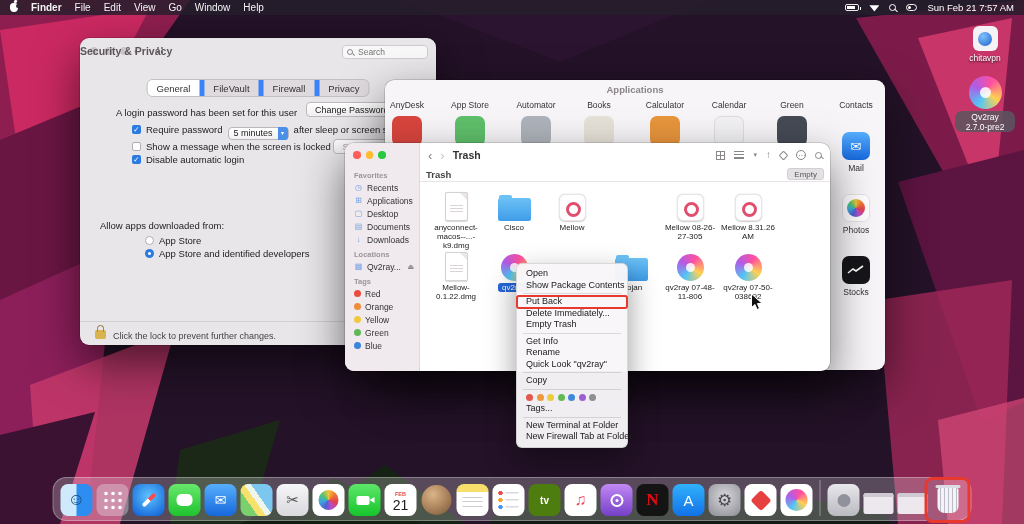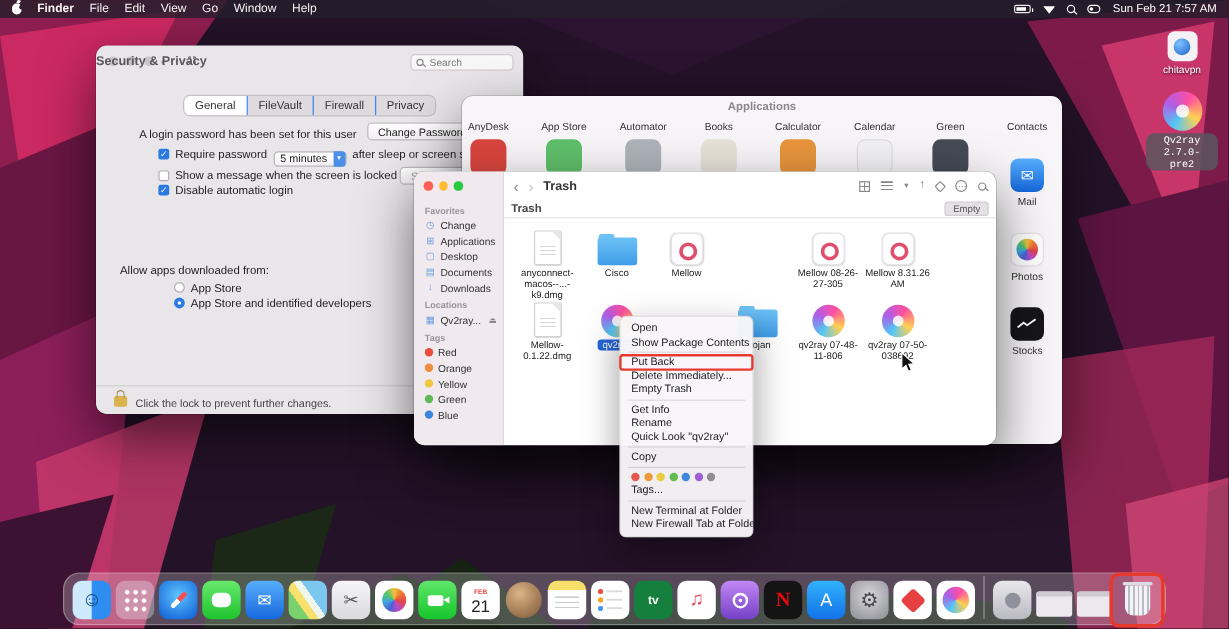--- a/index.html
+++ b/index.html
@@ -42,21 +42,21 @@
     radial-gradient(circle at 2px 6px,#8a868a 1.1px,transparent 1.4px),
     radial-gradient(circle at 6px 6px,#8a868a 1.1px,transparent 1.4px);}
   .sec-title{position:absolute;top:7px;left:0;right:0;font-size:10.5px;font-weight:bold;color:#5a565a;}
   .sec-search{position:absolute;top:7px;right:8px;width:86px;height:14px;background:rgba(255,255,255,.7);
     border:1px solid #cfcbcf;border-radius:4px;display:flex;align-items:center;gap:3px;padding:0 4px;}
   .sec-search .mag{width:6px;height:6px;border:1.2px solid #8a868a;border-radius:50%;position:relative;flex:0 0 auto;}
   .sec-search .mag::after{content:"";position:absolute;width:3px;height:1.2px;background:#8a868a;right:-2.6px;bottom:-.8px;transform:rotate(45deg);}
   .sec-search input{border:0;outline:0;background:transparent;width:60px;font-size:8.5px;color:#555;font-family:inherit;}
   .sec-tabs{position:absolute;top:41px;left:50%;transform:translateX(-50%);display:flex;
     border:1px solid #c3bfc3;border-radius:6px;overflow:hidden;background:#dedade;}
-  .sec-tab{padding:2.5px 9px;font-size:9.5px;border-right:1px solid #3b82f6;color:#333;}
+  .sec-tab{padding:2.5px 9px;font-size:9.5px;border-right:5px solid #3b82f6;color:#333;}
   .sec-tab:last-child{border-right:0;}
   .sec-tab.active{background:#fff;}
   .sec-row{position:absolute;white-space:nowrap;}
   .btn{display:inline-block;background:linear-gradient(#fff,#f1eef1);border:1px solid #bdb9bd;border-radius:4px;
     padding:1.5px 8px;font-size:9px;color:#222;}
   .btn.disabled{color:#a5a1a5;}
   .cb{display:inline-block;width:9px;height:9px;border-radius:2px;vertical-align:-1px;margin-right:5px;position:relative;}
   .cb.on{background:#2a7ae2;}
   .cb.on::after{content:"✓";position:absolute;inset:0;color:#fff;font-size:7.5px;line-height:9px;text-align:center;}
   .cb.off{background:#fff;border:1px solid #b2aeb2;}
@@ -141,21 +141,21 @@
     border:1px solid rgba(0,0,0,.12);border-radius:6px;box-shadow:0 12px 30px rgba(0,0,0,.4);padding:4px 0;font-size:9px;color:#1a1a1a;}
   .cmi{height:11.5px;line-height:11.5px;padding-left:9px;white-space:nowrap;position:relative;}
   .cms{height:1px;background:rgba(0,0,0,.12);margin:2px 6px;}
   .cdots{display:flex;gap:3.5px;padding:2.5px 0 2px 9px;}
   .cdots i{width:7px;height:7px;border-radius:50%;}
   .anno-pb{position:absolute;left:-1px;right:-1px;top:-1.5px;bottom:-1.5px;border:2px solid #e8392e;border-radius:3px;pointer-events:none;}
 
   
   .dicon{position:absolute;text-align:center;z-index:2;width:60px;}
   .dicon .dlab{font-size:8.5px;color:#fff;text-shadow:0 1px 2px rgba(0,0,0,.8);margin-top:2px;text-align:center;}
-  .dicon .dlab.hl{display:inline-block;background:rgba(90,85,95,.85);border-radius:7px;padding:.5px 5px;text-shadow:none;font-family:Liberation Mono, monospace;}
+  .dicon .dlab.hl{display:inline-block;background:rgba(90,85,95,.85);border-radius:7px;padding:.5px 5px;text-shadow:none;}
   .ic-chita{width:25px;height:25px;margin:0 auto;background:#f4f2f4;border-radius:6px;display:flex;align-items:center;justify-content:center;}
   .ic-chita i{width:14px;height:14px;border-radius:50%;background:radial-gradient(circle at 35% 30%,#7fc2ff,#1c62c8);}
   .ic-qvbig{width:33px;height:33px;margin:0 auto;border-radius:50%;
     background:conic-gradient(from 30deg,#ff4fa0,#ffd052,#52c6f5,#b05ce6,#ff4fa0);position:relative;}
   .ic-qvbig::after{content:"";position:absolute;left:11px;top:11px;width:11px;height:11px;background:#fff;border-radius:50%;opacity:.85;}
 
   
   .dock{position:absolute;bottom:3px;left:50%;transform:translateX(-50%);z-index:8;
     background:rgba(255,255,255,.24);border:1px solid rgba(255,255,255,.3);border-radius:14px;
     display:flex;align-items:flex-end;gap:4px;padding:4px 7px;height:44px;}
@@ -187,21 +187,21 @@
   .di-notes i{position:absolute;left:6px;right:6px;top:13px;height:13px;background:repeating-linear-gradient(180deg,#ccc 0 1px,transparent 1px 4.5px);}
   .di-reminders{background:#fff;}
   .di-reminders i{width:22px;height:22px;background-image:
     radial-gradient(circle at 3px 4px,#ef4e46 2px,transparent 2.4px),
     radial-gradient(circle at 3px 11px,#f7a52a 2px,transparent 2.4px),
     radial-gradient(circle at 3px 18px,#4b96f3 2px,transparent 2.4px),
     linear-gradient(#d9d9de 0 0),linear-gradient(#d9d9de 0 0),linear-gradient(#d9d9de 0 0);
     background-repeat:no-repeat;
     background-size:auto,auto,auto,13px 1.5px,13px 1.5px,13px 1.5px;
     background-position:0 0,0 0,0 0,8px 3px,8px 10px,8px 17px;}
-  .di-tv{background:#15803d;font-weight:bold;font-size:10px;}
+  .di-tv{background:#4d7c0f;font-weight:bold;font-size:10px;}
   .di-music{background:#fff;color:#e8465a;font-size:16px;}
   .di-podcasts{background:linear-gradient(180deg,#c188f5,#7540c6);}
   .di-podcasts i{width:13px;height:13px;border:2.5px solid #fff;border-radius:50%;position:relative;}
   .di-podcasts i::after{content:"";position:absolute;left:3.5px;top:3.5px;width:3px;height:3px;background:#fff;border-radius:50%;}
   .di-netflix{background:#141414;color:#e50914;font-family:"Liberation Serif",serif;font-weight:bold;font-size:17px;}
   .di-appstore{background:linear-gradient(180deg,#31b1fb,#1272e8);font-size:15px;}
   .di-prefs{background:radial-gradient(circle at 50% 40%,#d8d8dc,#8c8c94);color:#4a4a52;font-size:17px;}
   .di-qv2red{background:#fff;}
   .di-qv2red i{width:15px;height:15px;background:#e64040;border-radius:3px;transform:rotate(45deg);}
   .di-qv2ray{background:#fff;}
@@ -363,21 +363,21 @@
       </div>
       <div class="alab">Stocks</div>
     </div>
   </div>
 
   <div class="win trash">
     <div class="sidebar">
       <div class="slabel">Favorites</div>
       <div class="srow">
           <span class="sic">◷</span>
-          <span>Change</span>
+          <span>Recents</span>
         </div>
       <div class="srow">
           <span class="sic">⊞</span>
           <span>Applications</span>
         </div>
       <div class="srow">
           <span class="sic">▢</span>
           <span>Desktop</span>
         </div>
       <div class="srow">

